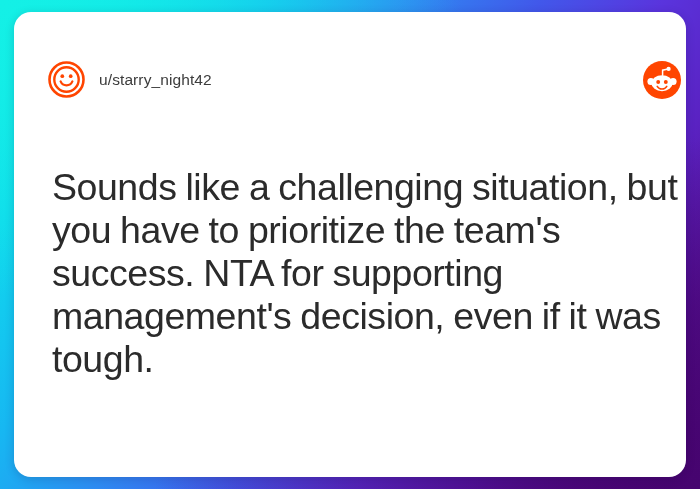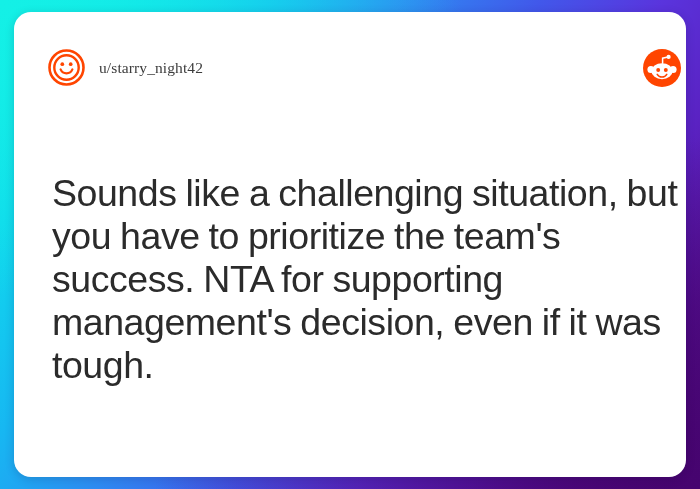--- a/index.html
+++ b/index.html
@@ -43,24 +43,23 @@
     background: #FFFFFF;
     border-radius: 17px;
     box-shadow: 0 2px 10px rgba(20,10,60,0.18);
     box-sizing: border-box;
   }
 
   
   #card-header {
     position: absolute;
     left: 0;
-    top: 0;
+    top: 12px;
     right: 0;
     height: 84px;
-    font-family: Liberation Serif, serif;
   }
 
   #avatar {
     position: absolute;
     left: 33px;
     top: 36px;
     width: 39px;
     height: 39px;
   }
   #avatar svg { display: block; }
@@ -92,21 +91,20 @@
     left: 38px;
     top: 154px;
     width: 630px;
     font-size: 37.5px;
     line-height: 43px;
     color: #2B2B2B;
     letter-spacing: -0.45px;
     font-weight: 400;
     word-spacing: -1px;
     white-space: pre-wrap;
-    margin-top: 6px;
   }
 </style>
 </head>
 <body>
 
 <div id="stage">
 
   <div id="card">
 
     <div id="card-header">

